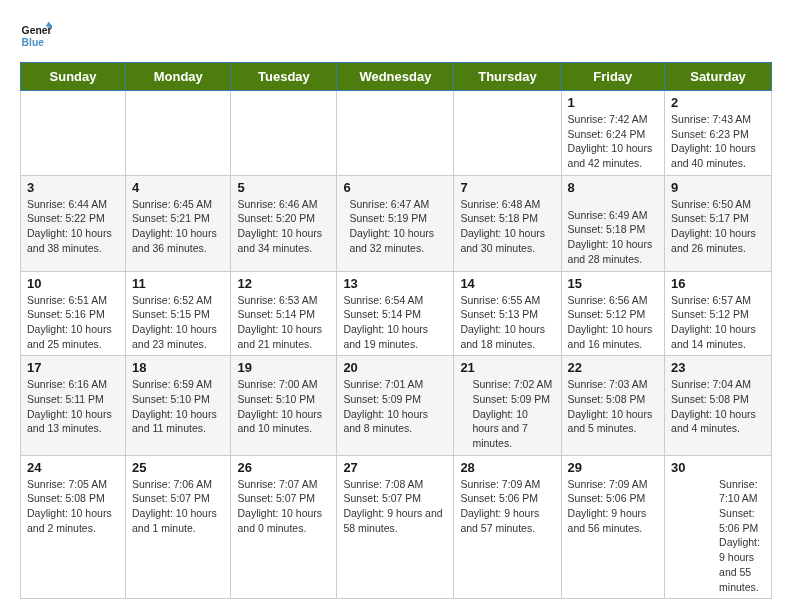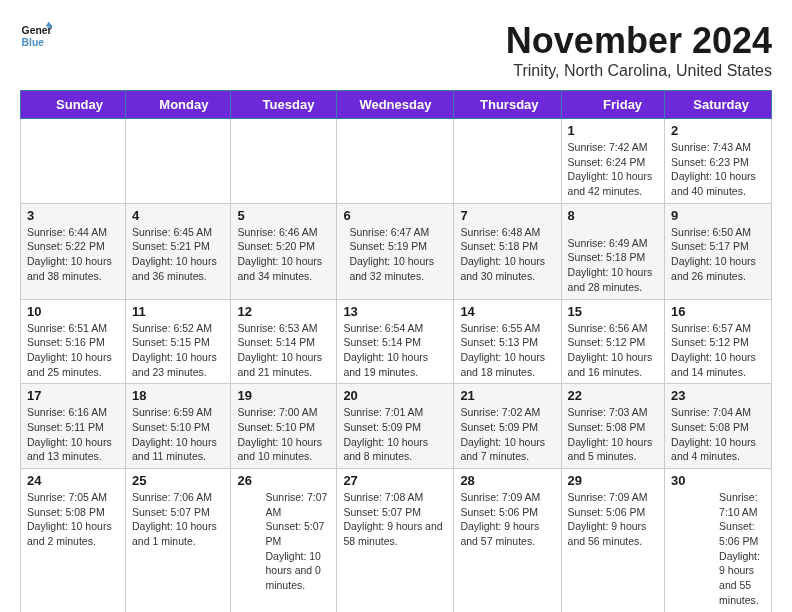--- a/index.html
+++ b/index.html
@@ -36,24 +36,24 @@
     .location-title {
       font-size: 16px;
       color: #333;
     }
     .calendar-table {
       width: 100%;
       border-collapse: collapse;
       font-size: 11px;
     }
     .calendar-table thead th {
-      background-color: #6d28d9;
+      background-color: #4d7c0f;
       color: #fff;
       padding: 6px 22px;
-      text-align: right;
+      text-align: center;
       font-size: 13px;
       border: 1px solid #3a7ab0;
     }
     .calendar-table tbody td {
       border: 1px solid #ccc;
       vertical-align: top;
       padding: 4px 6px;
       width: 108px;
       min-height: 80px;
       background: #fff;
@@ -82,24 +82,20 @@
 
 <div class="header-section">
   <div class="logo">
     <svg class="logo-icon" viewBox="0 0 40 40">
       <text x="2" y="18" font-size="13" font-weight="bold" fill="#1a1a1a">General</text>
       <text x="2" y="32" font-size="13" font-weight="bold" fill="#4a90c4">Blue</text>
       <polygon points="32,8 40,8 36,2" fill="#4a90c4"></polygon>
       <polygon points="34,10 42,10 42,4" fill="#4a90c4"></polygon>
     </svg>
   </div>
-  <div class="title-section">
-    <div class="month-title">November 2024</div>
-    <div class="location-title">Trinity, North Carolina, United States</div>
-  </div>
 </div>
 
 <table class="calendar-table">
   <thead>
     <tr>
     <th>Sunday</th>
         <th>Monday</th>
         <th>Tuesday</th>
         <th>Wednesday</th>
         <th>Thursday</th>
@@ -235,21 +231,21 @@
 Daylight: 10 hours and 10 minutes.</div>
         </td>
         <td>
           <span class="day-number">20</span>
           <div class="day-info" style="white-space: pre-line;">Sunrise: 7:01 AM
 Sunset: 5:09 PM
 Daylight: 10 hours and 8 minutes.</div>
         </td>
         <td>
           <span class="day-number">21</span>
-          <div class="day-info" style="white-space: pre-line;">Sunrise: 7:02 AM
+          <div class="day-info" style="white-space: pre-line; margin-left: 12px;">Sunrise: 7:02 AM
 Sunset: 5:09 PM
 Daylight: 10 hours and 7 minutes.</div>
         </td>
         <td>
           <span class="day-number">22</span>
           <div class="day-info" style="white-space: pre-line;">Sunrise: 7:03 AM
 Sunset: 5:08 PM
 Daylight: 10 hours and 5 minutes.</div>
         </td>
         <td>
@@ -267,21 +263,21 @@
 Daylight: 10 hours and 2 minutes.</div>
         </td>
         <td>
           <span class="day-number">25</span>
           <div class="day-info" style="white-space: pre-line;">Sunrise: 7:06 AM
 Sunset: 5:07 PM
 Daylight: 10 hours and 1 minute.</div>
         </td>
         <td>
           <span class="day-number">26</span>
-          <div class="day-info" style="white-space: pre-line; margin-left: 28px;">Sunrise: 7:07 AM
+          <div class="day-info" style="white-space: pre-line;">Sunrise: 7:07 AM
 Sunset: 5:07 PM
 Daylight: 10 hours and 0 minutes.</div>
         </td>
         <td>
           <span class="day-number">27</span>
           <div class="day-info" style="white-space: pre-line;">Sunrise: 7:08 AM
 Sunset: 5:07 PM
 Daylight: 9 hours and 58 minutes.</div>
         </td>
         <td>

